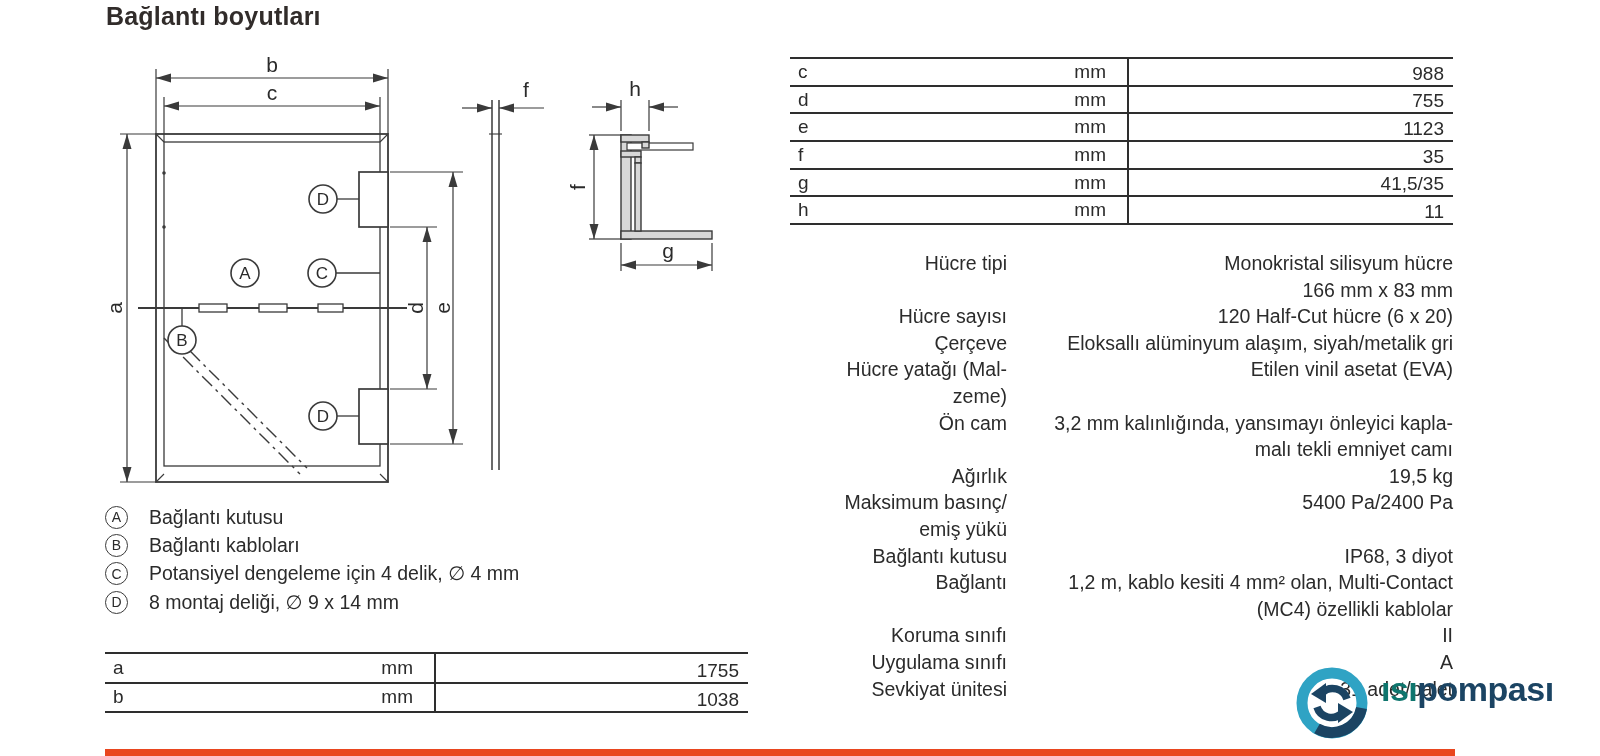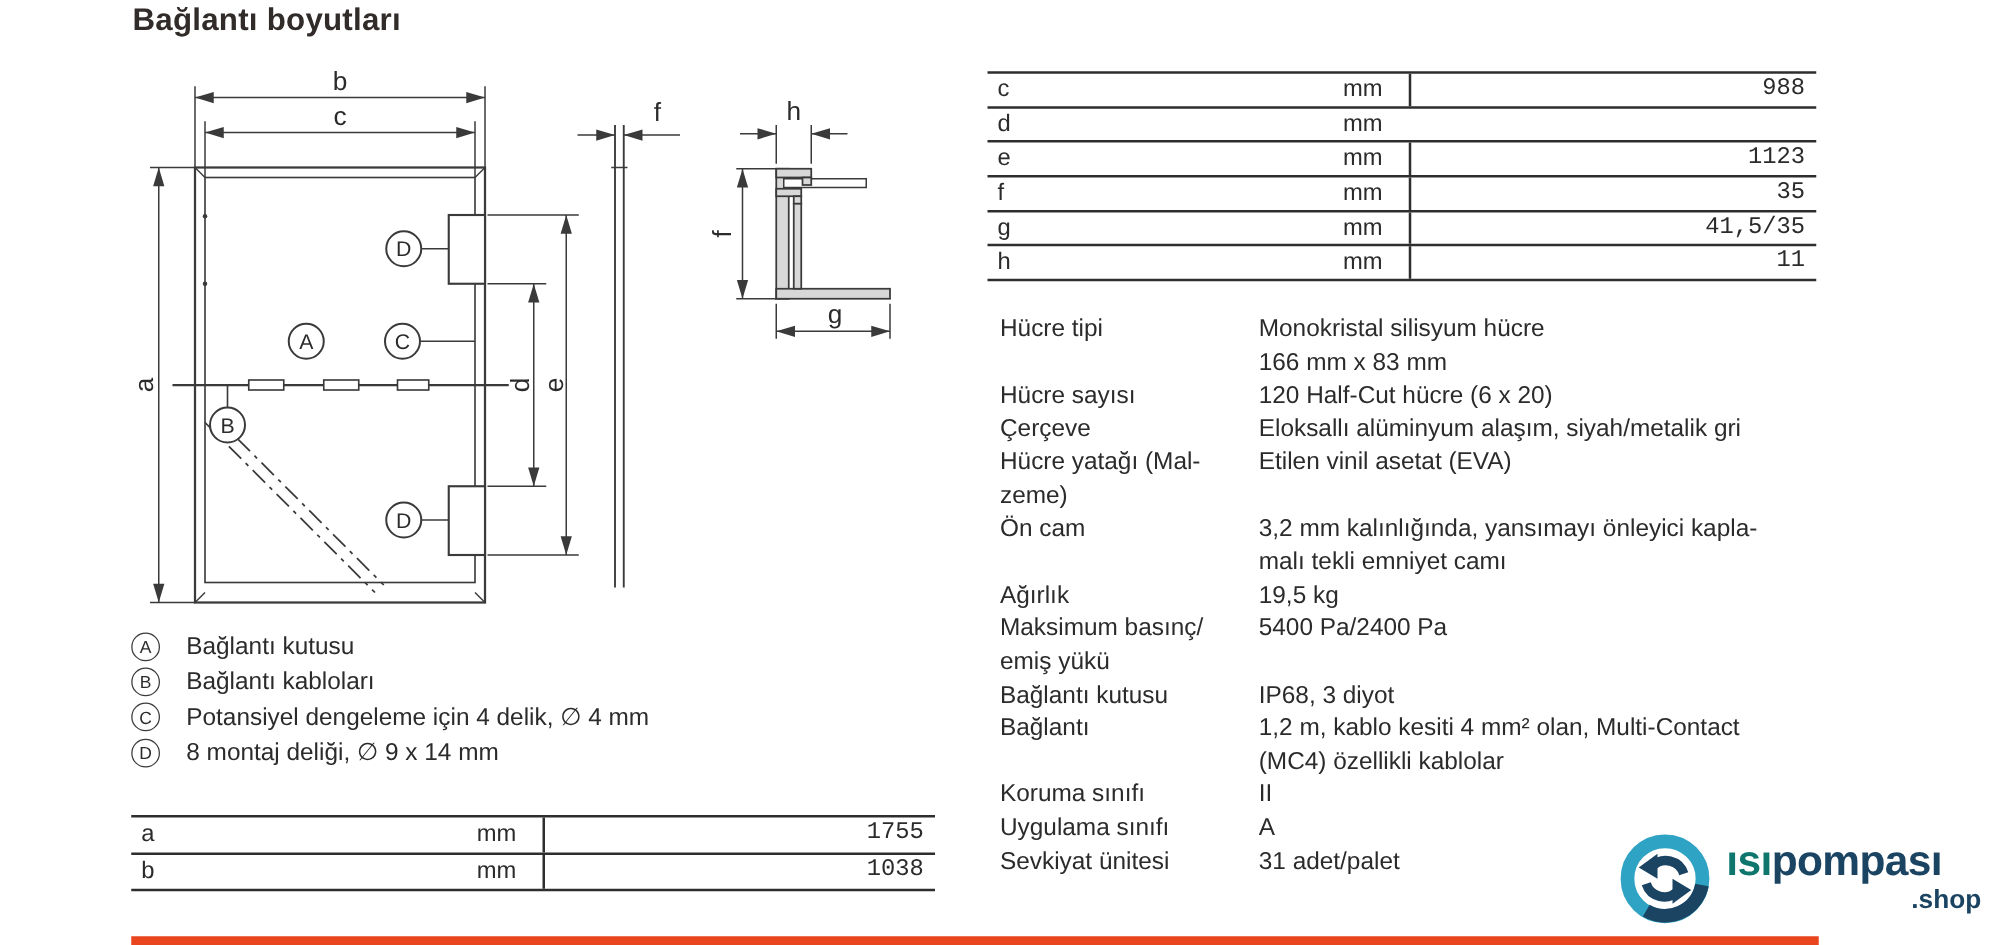--- a/index.html
+++ b/index.html
@@ -8,39 +8,39 @@
   .abs{position:absolute;}
 
   
   #page-title{left:106px;top:2px;font-size:25px;font-weight:bold;color:#312c2a;letter-spacing:0.2px;text-align:center;}
 
   
   .dim-table{border-bottom:2px solid #2e2e2e;}
   .dt-row{display:flex;align-items:center;border-top:2px solid #2e2e2e;font-size:19px;color:#2b2b2b;box-sizing:border-box;}
   .dt-col1{display:flex;justify-content:space-between;align-items:center;box-sizing:border-box;
            padding-left:8px;padding-right:21px;height:100%;}
-  .dt-col2{flex:1;border-left:2px solid #2e2e2e;height:100%;display:flex;align-items:flex-start;
-           justify-content:flex-end;padding-right:9px;box-sizing:border-box;font-family:Liberation Mono, monospace;}
+  .dt-col2{flex:1;border-left:2px solid #2e2e2e;height:100%;display:flex;align-items:flex-end;
+           justify-content:flex-end;padding-right:9px;box-sizing:border-box;}
   #table-right{left:790px;top:57px;width:663px;}
   #table-right .dt-row{height:27.7px;}
   #table-right .dt-col1{width:337px;}
   #table-left{left:105px;top:652px;width:643px;}
   #table-left .dt-row{height:29.5px;}
   #table-left .dt-col1{width:329px;}
 
   
   #legend{left:105px;top:503px;}
   .legend-row{display:flex;align-items:center;height:28.3px;}
   .legend-key{width:23px;height:23px;border:1.6px solid #3a3a3a;border-radius:50%;box-sizing:border-box;
               display:flex;align-items:center;justify-content:center;font-size:14px;color:#2b2b2b;flex:0 0 auto;}
   .legend-text{margin-left:21px;font-size:19.5px;white-space:nowrap;}
 
   
   #spec-list{left:790px;top:250px;width:663px;}
-  .spec-row{display:flex;font-size:19.5px;line-height:26.6px;}
+  .spec-row{display:flex;font-size:19.5px;line-height:26.6px;text-align:right;}
   .spec-label{width:207px;flex:0 0 auto;white-space:pre-line;padding-left:10px;box-sizing:content-box;}
   .spec-value{flex:1;white-space:pre-line;}
 
   
   #logo{left:1295px;top:664px;width:292px;height:74px;}
   #logo-icon{position:absolute;left:0;top:2px;}
   #logo-text{position:absolute;left:86px;top:6px;width:206px;text-align:left;
              font-size:34px;font-weight:bold;letter-spacing:-0.5px;white-space:nowrap;}
   #logo-shop{position:absolute;left:86px;top:44px;width:204px;text-align:right;
              font-size:21px;font-weight:bold;}
@@ -262,20 +262,23 @@
     </div>
     <div class="dt-col2">
         <span>988</span>
       </div>
   </div>
   <div class="dt-row">
     <div class="dt-col1">
       <span>d</span>
       <span>mm</span>
     </div>
+    <div class="dt-col2">
+        <span>755</span>
+      </div>
   </div>
   <div class="dt-row">
     <div class="dt-col1">
       <span>e</span>
       <span>mm</span>
     </div>
     <div class="dt-col2">
         <span>1123</span>
       </div>
   </div>
@@ -369,16 +372,15 @@
     <circle cx="37" cy="37" r="30" fill="none" stroke="#2FA3C4" stroke-width="11"></circle>
     <path d="M66.5,42 A30,30 0 0 1 22,62.5" fill="none" stroke="#1B4463" stroke-width="11"></path>
     <path d="M52,33 A15,15 0 0 0 27,27" fill="none" stroke="#1B4463" stroke-width="7.5"></path>
     <polygon points="31,17 16,28 31,37" fill="#1B4463"></polygon>
     <path d="M22,41 A15,15 0 0 0 47,47" fill="none" stroke="#1B4463" stroke-width="7.5"></path>
     <polygon points="43,37 58,46 43,57" fill="#1B4463"></polygon>
   </svg>
   <div id="logo-text">
     <span style="color:#0f766e">ısı</span><span style="color:#1B4463">pompası</span>
   </div>
-  <div id="logo-shop" style="color:#1B4463">.shop</div>
 </div>
 
 <div class="abs" id="footer-bar" style="background:#E9461F;"></div>
 
 </body></html>

